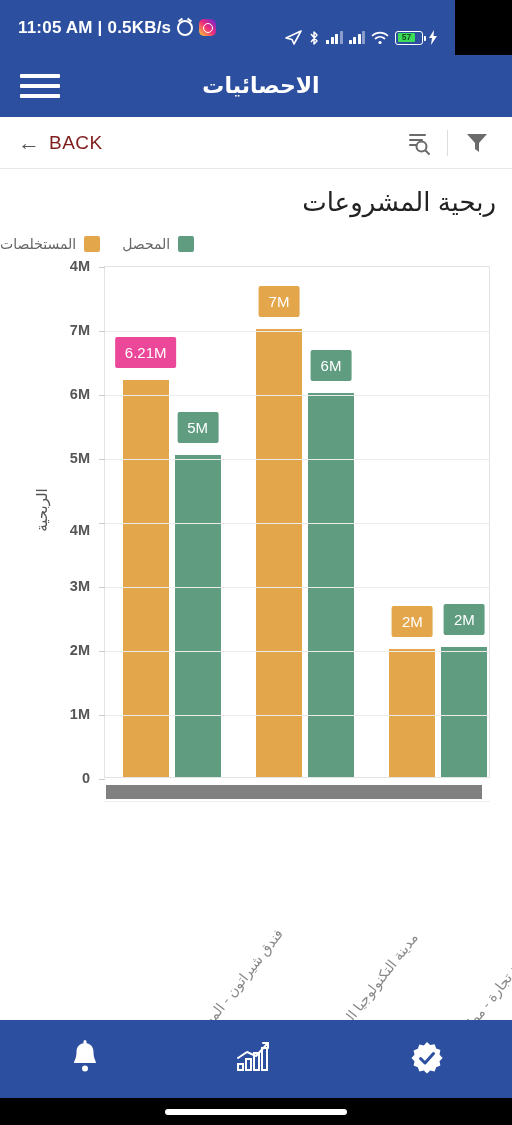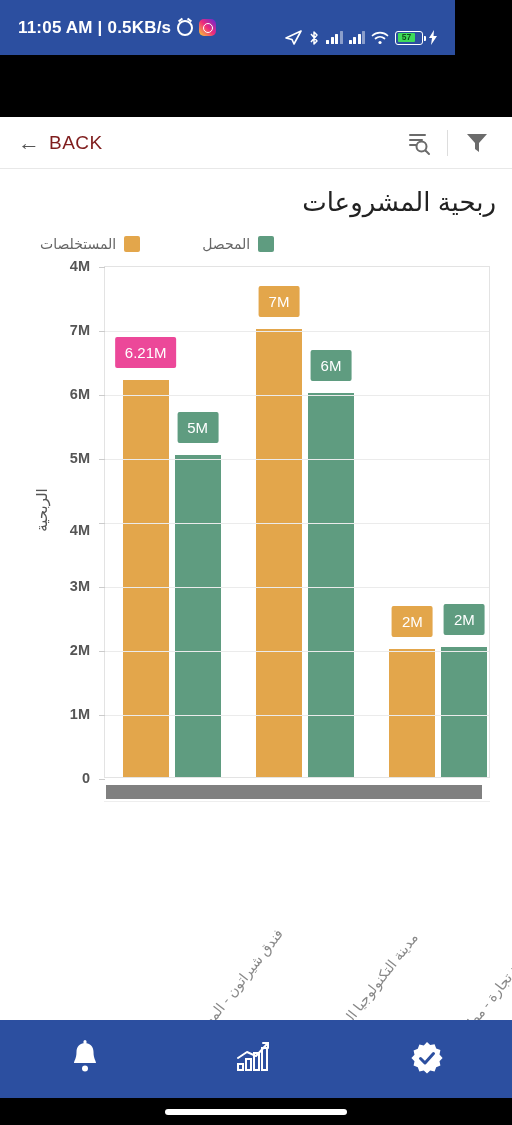--- a/index.html
+++ b/index.html
@@ -86,21 +86,21 @@
   .page-title {
     font-size: 26px; color: #222; font-weight: 400;
     padding: 18px 16px 0 16px; text-align: right;
   }
 
   
   .legend {
     display: flex; justify-content: flex-end; align-items: center;
     gap: 22px; padding: 18px 32px 0 0; direction: rtl;
   }
-  .legend-item { display: flex; gap: 8px; padding-left: 40px; }
+  .legend-item { display: flex; gap: 8px; }
   .legend-sw { width: 16px; height: 16px; border-radius: 2px; }
   .legend-txt { font-size: 14px; color: #666; }
 
   
   .chart-wrap { position: relative; margin: 14px 22px 0 22px; height: 560px; direction: ltr; }
   .axis-label-y {
     position: absolute; left: -2px; top: 235px; transform: rotate(-90deg);
     transform-origin: center; font-size: 15px; color: #555; white-space: nowrap;
   }
   .y-ticks { position: absolute; left: 22px; top: 0; width: 52px; height: 512px; }
@@ -185,20 +185,28 @@
       </svg>
       <span class="battery">
         <span class="fill">57</span>
       </span>
       <svg width="8" height="15" viewBox="0 0 8 15">
         <path d="M5 0 L0 8 L3 8 L2 15 L8 6 L4.5 6 Z" fill="#fff"></path>
       </svg>
     </div>
   </div>
 
+  <div class="appbar">
+    <div class="appbar-title">الاحصائيات</div>
+    <div class="hamburger">
+      <span></span>
+      <span></span>
+      <span></span>
+    </div>
+  </div>
 
   <div class="subbar">
     <div class="back-btn">
       <span class="back-arrow">←</span>
       <span class="back-label">BACK</span>
     </div>
     <div class="subbar-spacer"></div>
     <div class="tb-icon">
       <svg width="26" height="26" viewBox="0 0 26 26">
         <path d="M5 5 H20 M5 10 H17 M5 15 H11" stroke="#6b6b6b" stroke-width="2" stroke-linecap="round" fill="none"></path>

